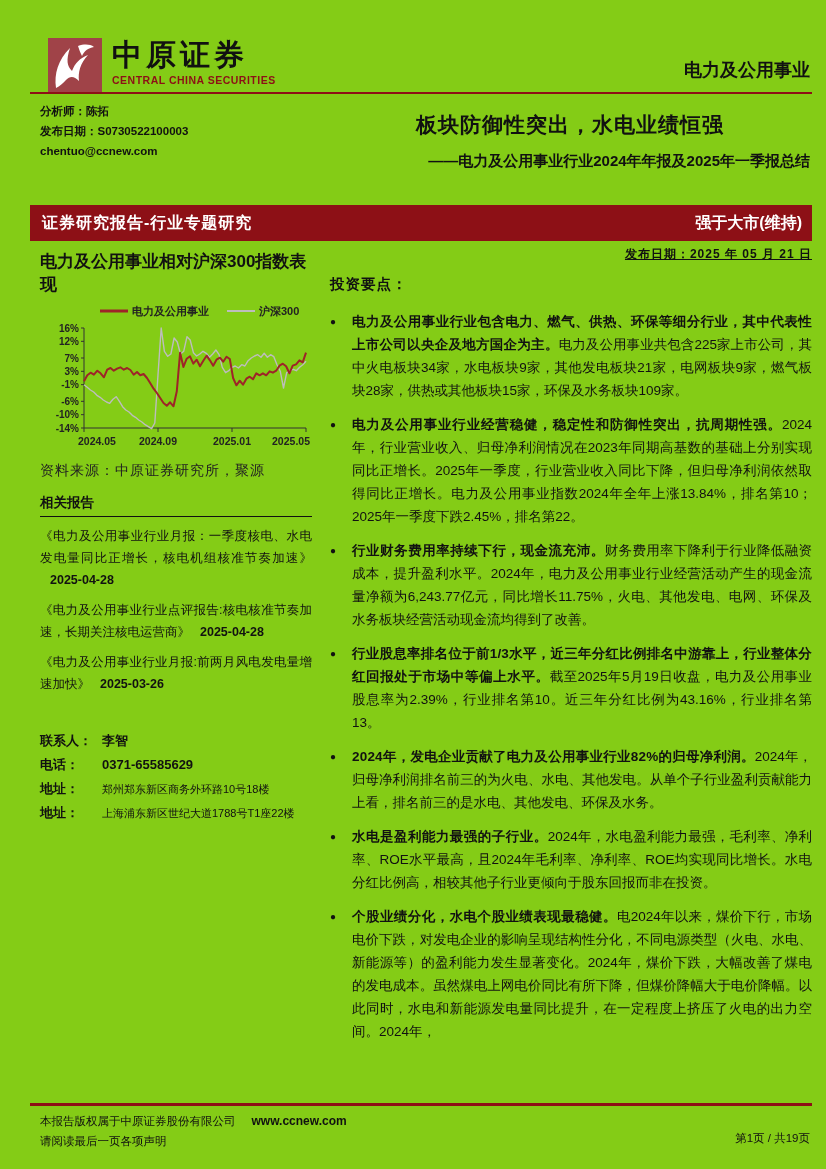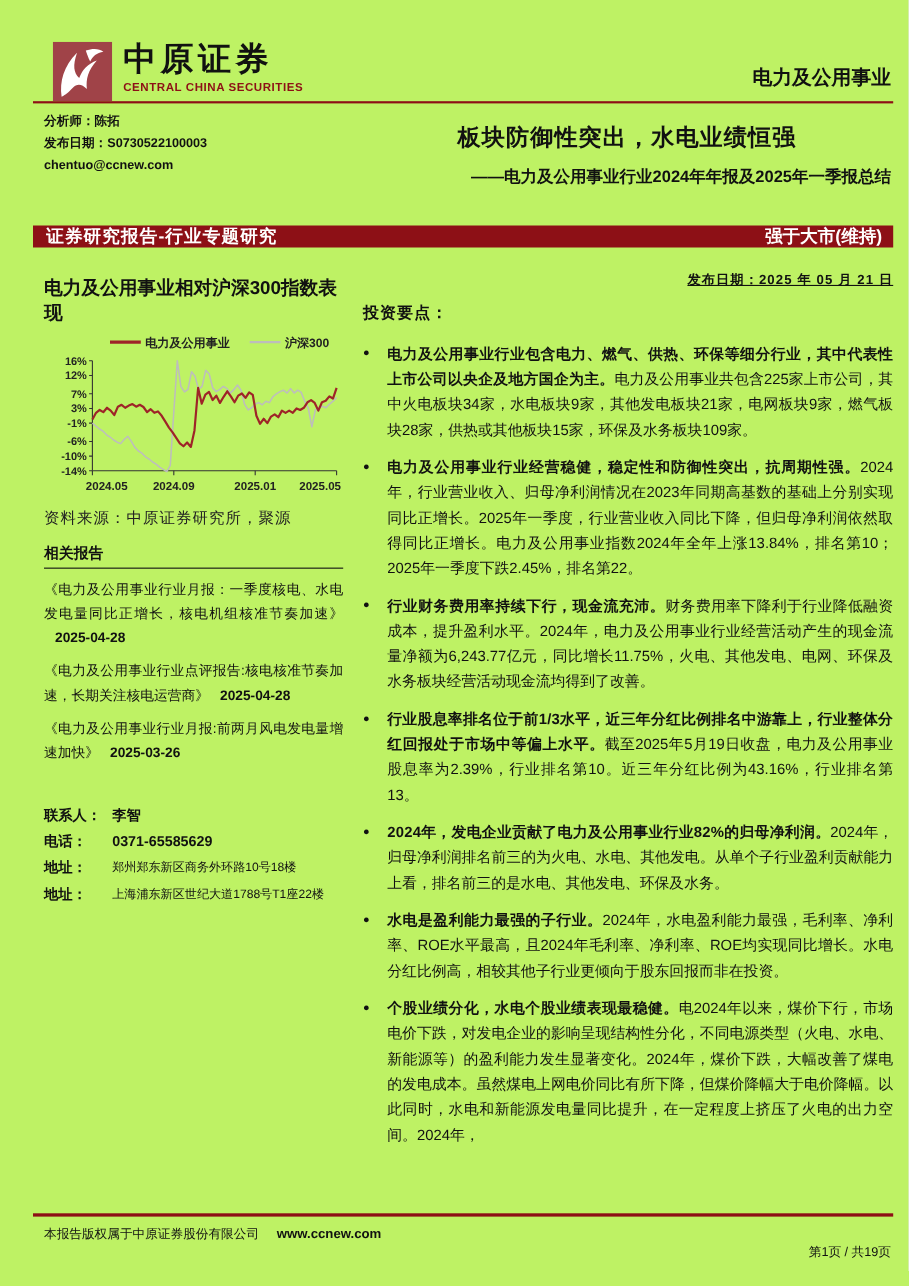--- a/index.html
+++ b/index.html
@@ -1,34 +1,34 @@
 <!DOCTYPE html>
 <html><head>
 <meta charset="utf-8">
 <style>
   * { margin:0; padding:0; box-sizing:border-box; }
   html,body { background:#e8e8e8; }
   .page {
     position:relative; width:826px; height:1169px; margin:0 auto;
-    background:#bef264; overflow:hidden;
+    background:#84cc16; overflow:hidden;
     font-family:"Liberation Sans","DejaVu Sans",sans-serif; color:#111;
   }
   
   .logo-wrap { position:absolute; left:48px; top:38px; display:flex; align-items:flex-start; }
   .logo-mark { width:54px; height:54px; display:block; }
   .logo-text { margin-left:10px; }
   .logo-cn { font-family:"Liberation Serif","DejaVu Serif",serif; font-weight:bold; font-size:30px; letter-spacing:4px; color:#111; line-height:34px; }
   .logo-en { font-size:10.5px; font-weight:bold; color:#8d1016; letter-spacing:0.5px; margin-top:2px; }
   .sector-label { position:absolute; right:16px; top:58px; font-size:18px; font-weight:bold; }
   .header-rule { position:absolute; left:30px; right:14px; top:92px; height:2px; background:#8d1016; }
   .analyst-block { position:absolute; left:40px; top:101px; font-size:11.5px; font-weight:bold; line-height:20px; }
   .doc-title { position:absolute; right:16px; top:111px; width:480px; text-align:center; font-size:21px; font-weight:bold; letter-spacing:1px; }
   .doc-subtitle { position:absolute; right:16px; top:149px; width:470px; text-align:right; font-size:15px; font-weight:bold; line-height:24px; }
   
-  .banner { position:absolute; left:30px; right:14px; top:205px; height:20px; background:#8d1016; color:#fff;
+  .banner { position:absolute; left:30px; right:14px; top:205px; height:36px; background:#8d1016; color:#fff;
             display:flex; align-items:center; justify-content:space-between; padding:0 10px 0 12px; }
   .banner-left { font-size:16px; font-weight:bold; letter-spacing:1px; }
   .banner-right { font-size:16px; font-weight:bold; }
   
   .leftcol { position:absolute; left:40px; top:250px; width:272px; }
   .chart-title { font-size:17px; font-weight:bold; margin-bottom:6px; }
   .chart-box { width:272px; height:152px; }
   .chart-source { font-size:14px; color:#222; margin-top:8px; letter-spacing:1px; }
   .related-title { font-size:13.5px; font-weight:bold; margin-top:14px; padding-bottom:4px; border-bottom:1.5px solid #111; }
   .report { font-size:12.5px; line-height:22px; margin-top:8px; text-align:justify; }
@@ -182,16 +182,17 @@
       <div class="bullet">
         <span class="dot">●</span>
         <p><b>个股业绩分化，水电个股业绩表现最稳健。</b><span>电2024年以来，煤价下行，市场电价下跌，对发电企业的影响呈现结构性分化，不同电源类型（火电、水电、新能源等）的盈利能力发生显著变化。2024年，煤价下跌，大幅改善了煤电的发电成本。虽然煤电上网电价同比有所下降，但煤价降幅大于电价降幅。以此同时，水电和新能源发电量同比提升，在一定程度上挤压了火电的出力空间。2024年，</span></p>
       </div>
     </div>
   </div>
 
   <div class="footer-rule"></div>
   <div class="footer-left">
     <div class="footer-line1"><span>本报告版权属于中原证券股份有限公司</span><span class="site">www.ccnew.com</span></div>
+    <div>请阅读最后一页各项声明</div>
   </div>
   <div class="footer-page">第1页 / 共19页</div>
 
 </div>
 
 </body></html>

